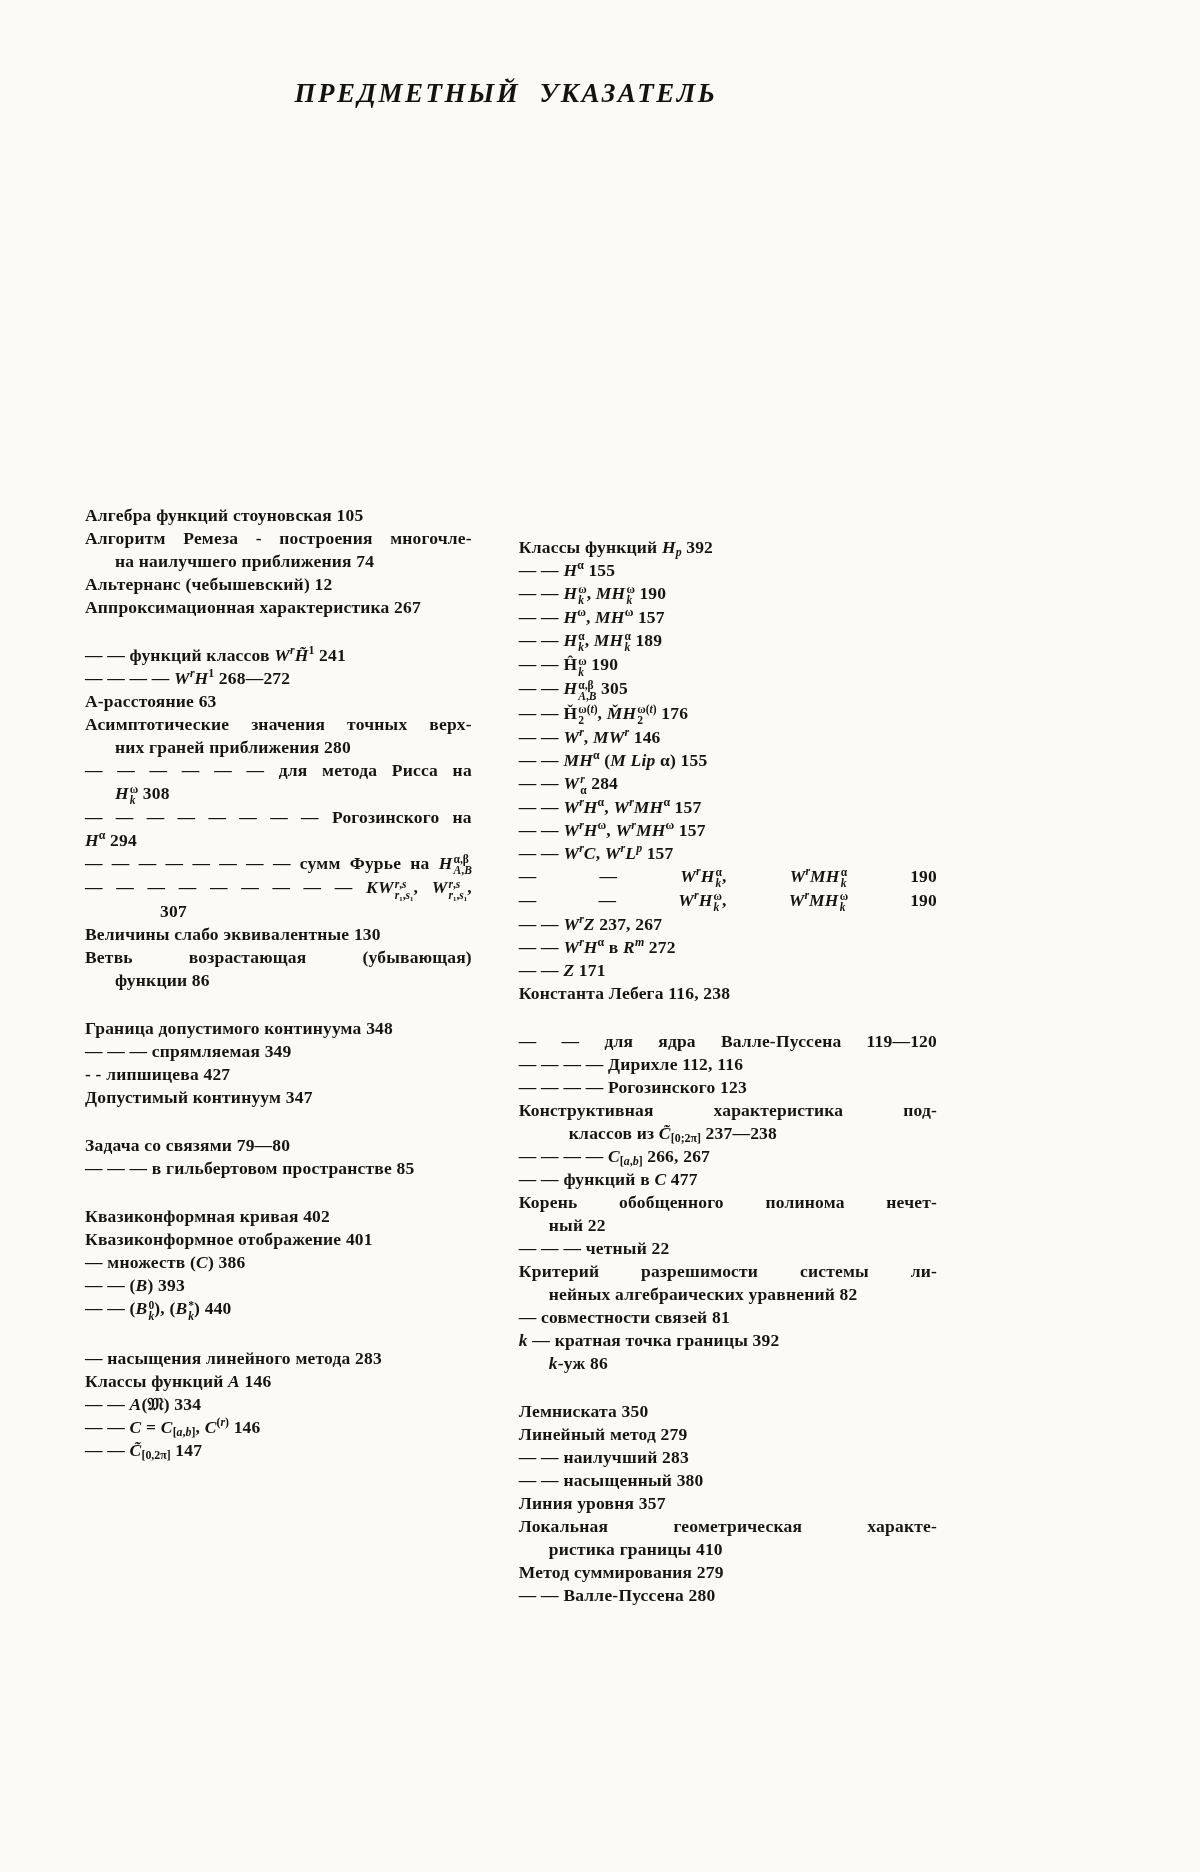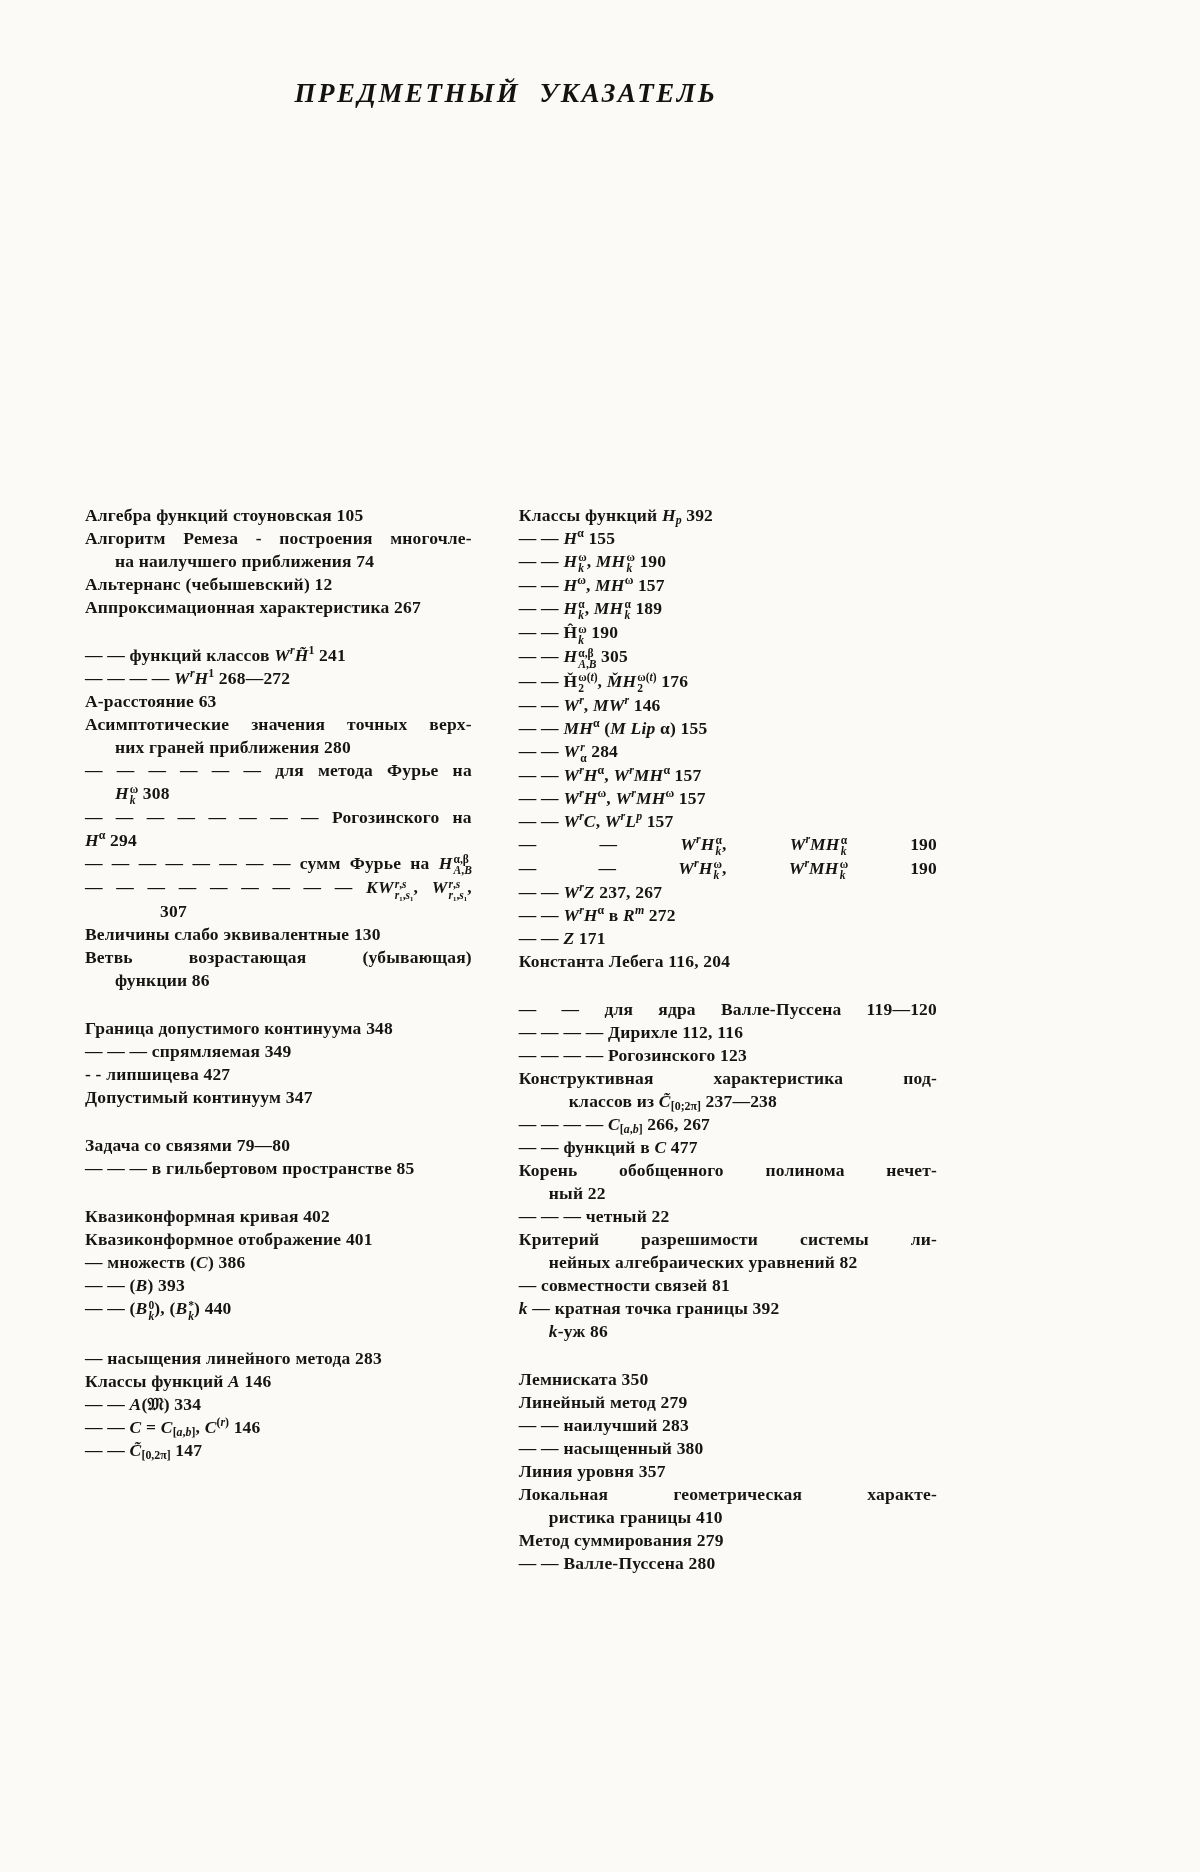--- a/index.html
+++ b/index.html
@@ -29,21 +29,21 @@
     display:flex;
     gap:47px;
   }
   .col{
     font-size:17.5px;
     font-weight:600;
     line-height:23px;
     letter-spacing:0.2px;
   }
   .col-left{width:395px;}
-  .col-right{width:427px;}
+  .col-right{width:427px;margin-top:32px;}
   .line{min-height:23px; white-space:normal;}
   .line.gap{margin-top:25px;}
   .line.j{text-align:justify; text-align-last:justify;}
   .line.i1{padding-left:30px;}
   .line.i2{padding-left:50px;}
   .line.i3{padding-left:75px;}
   i{font-style:italic; font-family:"Liberation Serif","DejaVu Serif",serif;}
   sup,sub{font-size:0.68em; letter-spacing:0;}
   sup{vertical-align:0.55em; line-height:0;}
   sub{vertical-align:-0.25em; line-height:0;}
@@ -68,21 +68,21 @@
         <div class="line">Алгебра функций стоуновская 105</div>
         <div class="line j">Алгоритм Ремеза - построения многочле-</div>
         <div class="line i1">на наилучшего приближения 74</div>
         <div class="line">Альтернанс (чебышевский) 12</div>
         <div class="line">Аппроксимационная характеристика 267</div>
         <div class="line gap">— — функций классов <i>W</i><sup><i>r</i></sup><i>H̃</i><sup>1</sup> 241</div>
         <div class="line">— — — — <i>W</i><sup><i>r</i></sup><i>H</i><sup>1</sup> 268—272</div>
         <div class="line">А-расстояние 63</div>
         <div class="line j">Асимптотические значения точных верх-</div>
         <div class="line i1">них граней приближения 280</div>
-        <div class="line j">— — — — — — для метода Фурье на</div>
+        <div class="line j">— — — — — — для метода Рисса на</div>
         <div class="line i1"><i>H</i><span class="ss"><span class="st">ω</span><span class="sb"><i>k</i></span></span> 308</div>
         <div class="line j">— — — — — — — — Рогозинского на</div>
         <div class="line"><i>H</i><sup>α</sup> 294</div>
         <div class="line j">— — — — — — — — сумм Фурье на <i>H</i><span class="ss"><span class="st">α,β</span><span class="sb"><i>A</i>,<i>B</i></span></span></div>
         <div class="line j">— — — — — — — — — <i>KW</i><span class="ss"><span class="st"><i>r</i>,<i>s</i></span><span class="sb"><i>r</i>₁,<i>s</i>₁</span></span>, <i>W</i><span class="ss"><span class="st"><i>r</i>,<i>s</i></span><span class="sb"><i>r</i>₁,<i>s</i>₁</span></span>,</div>
         <div class="line i3">307</div>
         <div class="line">Величины слабо эквивалентные 130</div>
         <div class="line j">Ветвь возрастающая (убывающая)</div>
         <div class="line i1">функции 86</div>
         <div class="line gap">Граница допустимого континуума 348</div>
@@ -115,21 +115,21 @@
         <div class="line">— — <i>MH</i><sup>α</sup> (<i>M</i> <i>Lip</i> α) 155</div>
         <div class="line">— — <i>W</i><span class="ss"><span class="st"><i>r</i></span><span class="sb">α</span></span> 284</div>
         <div class="line">— — <i>W</i><sup><i>r</i></sup><i>H</i><sup>α</sup>, <i>W</i><sup><i>r</i></sup><i>MH</i><sup>α</sup> 157</div>
         <div class="line">— — <i>W</i><sup><i>r</i></sup><i>H</i><sup>ω</sup>, <i>W</i><sup><i>r</i></sup><i>MH</i><sup>ω</sup> 157</div>
         <div class="line">— — <i>W</i><sup><i>r</i></sup><i>C</i>, <i>W</i><sup><i>r</i></sup><i>L</i><sup><i>p</i></sup> 157</div>
         <div class="line j">— — <i>W</i><sup><i>r</i></sup><i>H</i><span class="ss"><span class="st">α</span><span class="sb"><i>k</i></span></span>, <i>W</i><sup><i>r</i></sup><i>MH</i><span class="ss"><span class="st">α</span><span class="sb"><i>k</i></span></span> 190</div>
         <div class="line j">— — <i>W</i><sup><i>r</i></sup><i>H</i><span class="ss"><span class="st">ω</span><span class="sb"><i>k</i></span></span>, <i>W</i><sup><i>r</i></sup><i>MH</i><span class="ss"><span class="st">ω</span><span class="sb"><i>k</i></span></span> 190</div>
         <div class="line">— — <i>W</i><sup><i>r</i></sup><i>Z</i> 237, 267</div>
         <div class="line">— — <i>W</i><sup><i>r</i></sup><i>H</i><sup>α</sup> в <i>R</i><sup><i>m</i></sup> 272</div>
         <div class="line">— — <i>Z</i> 171</div>
-        <div class="line">Константа Лебега 116, 204</div>
+        <div class="line">Константа Лебега 116, 238</div>
         <div class="line gap j">— — для ядра Валле-Пуссена 119—120</div>
         <div class="line">— — — — Дирихле 112, 116</div>
         <div class="line">— — — — Рогозинского 123</div>
         <div class="line j">Конструктивная характеристика под-</div>
         <div class="line i2">классов из <i>C̃</i><sub>[0;2π]</sub> 237—238</div>
         <div class="line">— — — — <i>C</i><sub>[<i>a</i>,<i>b</i>]</sub> 266, 267</div>
         <div class="line">— — функций в <i>C</i> 477</div>
         <div class="line j">Корень обобщенного полинома нечет-</div>
         <div class="line i1">ный 22</div>
         <div class="line">— — — четный 22</div>

